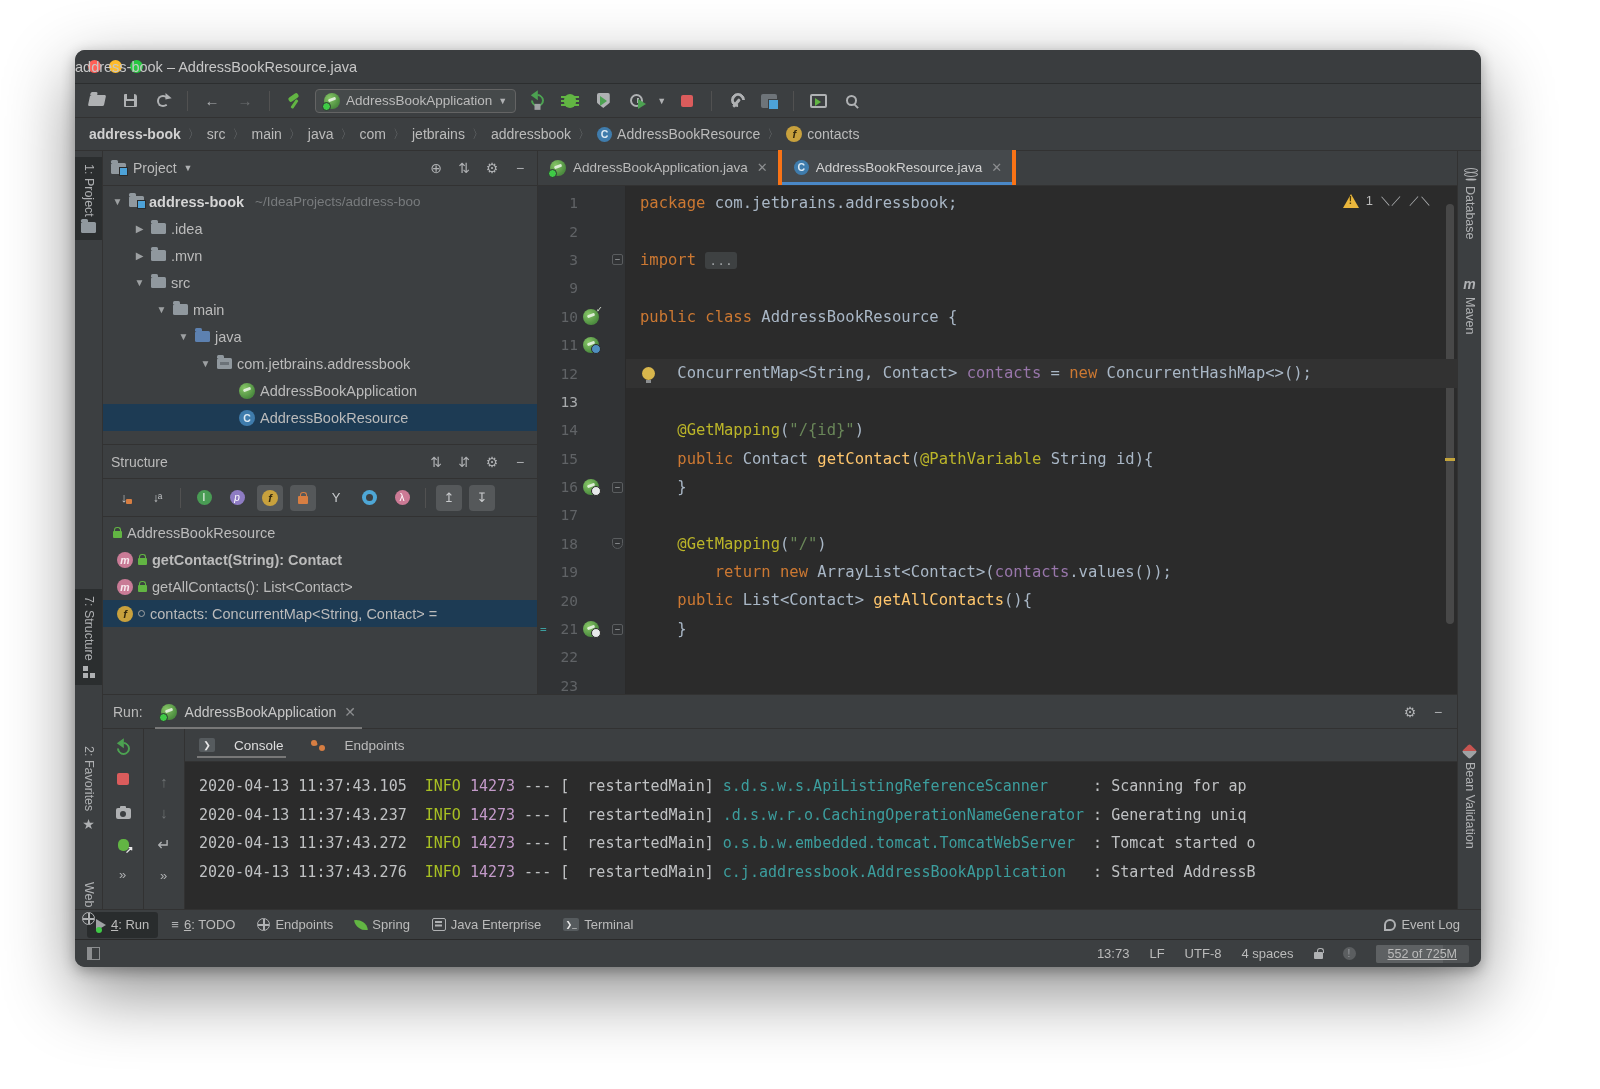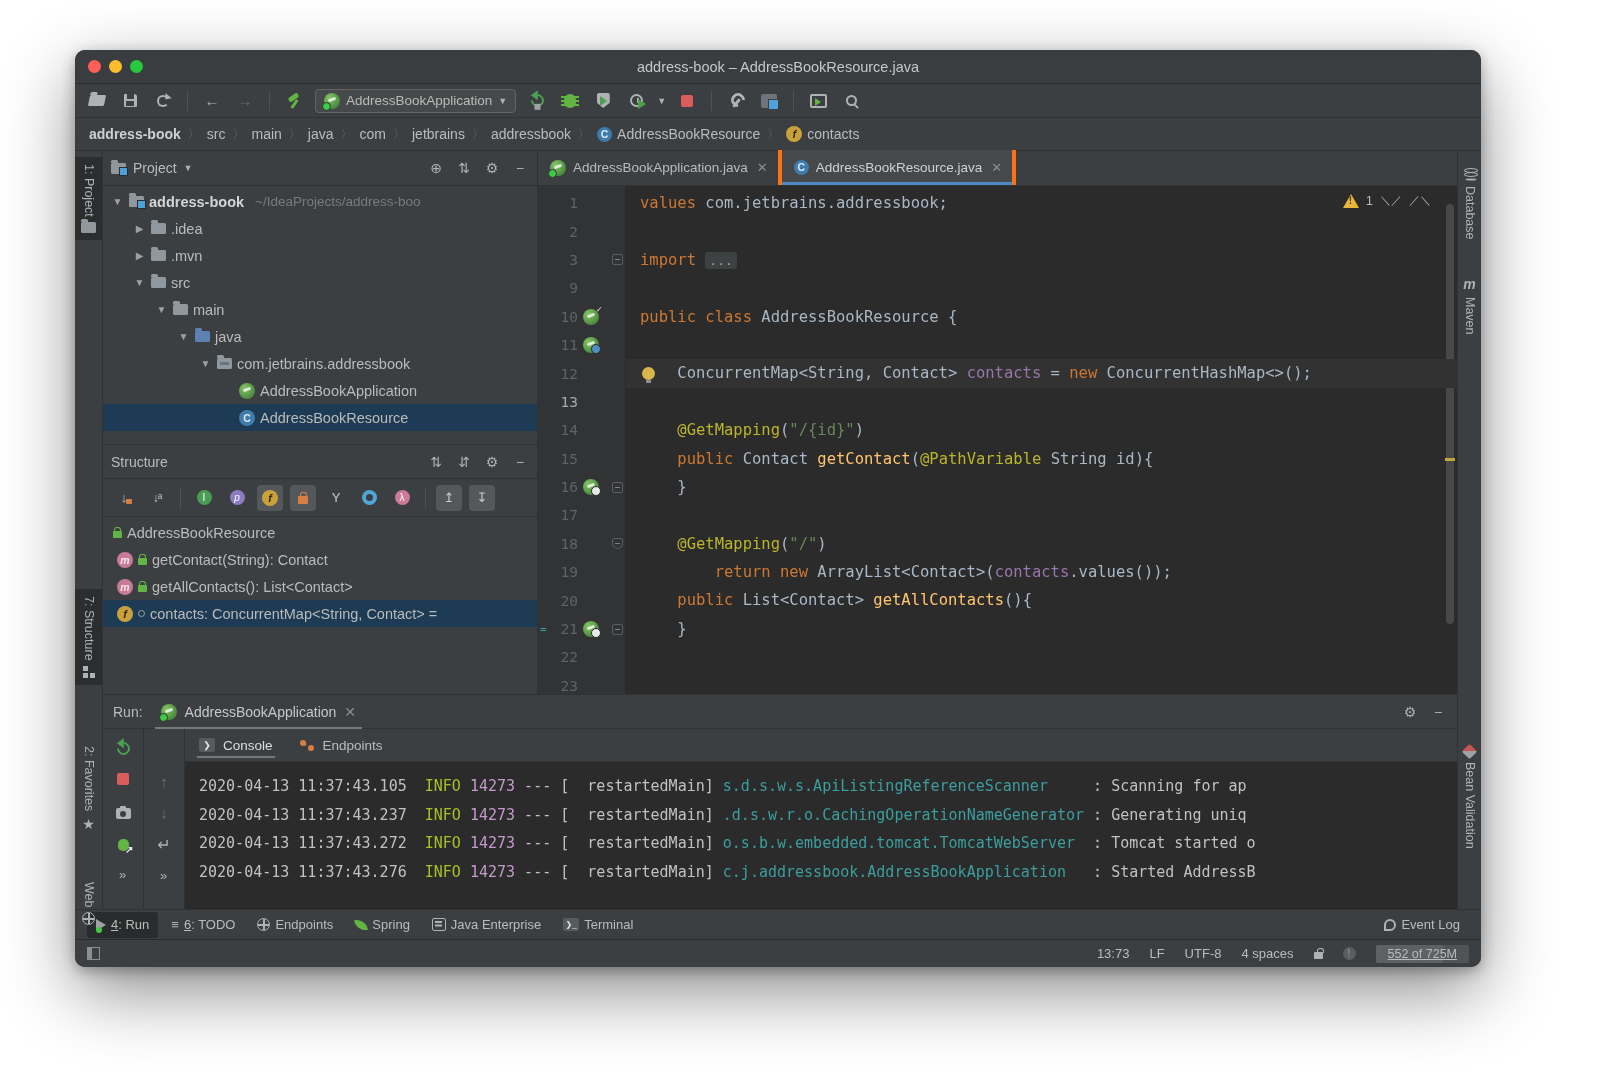--- a/index.html
+++ b/index.html
@@ -4,21 +4,21 @@
 <style>
   html,body{margin:0;padding:0;background:#ffffff;}
   body{width:1600px;height:1089px;position:relative;font-family:"Liberation Sans",sans-serif;-webkit-font-smoothing:antialiased;}
   *{box-sizing:border-box;}
   #win{position:absolute;left:75px;top:50px;width:1406px;height:917px;background:#3c3f41;border-radius:10px;box-shadow:0 25px 70px rgba(0,0,0,.45),0 4px 14px rgba(0,0,0,.3);overflow:hidden;display:flex;flex-direction:column;}
   
   .titlebar{height:34px;background:#3a3d3f;border-bottom:1px solid #2c2e2f;display:flex;align-items:center;position:relative;flex:none;}
   .lights{display:flex;gap:8px;padding-left:13px;}
   .light{width:13px;height:13px;border-radius:50%;}
   .l-red{background:#ff5f57;}.l-yellow{background:#febc2e;}.l-green{background:#28c840;}
-  .win-title{position:absolute;left:0;right:0;text-align:center;color:#c7c7c7;font-size:14.5px;}
+  .win-title{position:absolute;left:0;right:0;color:#c7c7c7;font-size:14.5px;}
   
   .toolbar{height:34px;background:#3c3f41;border-bottom:1px solid #323232;display:flex;align-items:center;padding:0 10px;gap:9px;flex:none;}
   .tbtn{width:24px;height:22px;display:flex;align-items:center;justify-content:center;border-radius:3px;color:#afb1b3;font-size:15px;flex:none;}
   .tsep{width:1px;height:20px;background:#515151;margin:0 3px;flex:none;}
   .combo{height:24px;background:#45494a;border:1px solid #646464;border-radius:4px;display:flex;align-items:center;gap:6px;padding:0 8px;color:#bbbbbb;font-size:13.5px;}
   .dim{opacity:.4;}
   .caret-down{font-size:9px;color:#afb1b3;}
   .stop-sq{width:12px;height:12px;background:#db5c5c;border-radius:2px;display:inline-block;}
   
   .crumbs{height:33px;background:#3c3f41;border-bottom:1px solid #323232;display:flex;align-items:center;padding:0 14px;font-size:14px;color:#bbbbbb;gap:7px;flex:none;}
@@ -188,21 +188,21 @@
   .runpanel{height:215px;border-top:1px solid #323232;background:#3c3f41;display:flex;flex-direction:column;flex:none;}
   .run-head{height:34px;display:flex;align-items:center;padding:0 10px;gap:12px;border-bottom:1px solid #323232;flex:none;}
   .run-label{color:#bbbbbb;font-size:14px;}
   .run-tab{display:flex;align-items:center;gap:8px;color:#c7c7c7;font-size:14px;height:34px;padding:0 6px;position:relative;}
   .run-tab::after{content:"";position:absolute;left:0;right:0;bottom:0;height:2px;background:#787878;}
   .run-head .ph-actions{margin-left:auto;}
   .run-body{flex:1;display:flex;min-height:0;}
   .run-col{width:41px;border-right:1px solid #323232;display:flex;flex-direction:column;align-items:center;gap:14px;padding-top:10px;flex:none;color:#afb1b3;}
   .run-main{flex:1;display:flex;flex-direction:column;min-width:0;}
   .run-tabs{height:33px;display:flex;align-items:center;gap:22px;padding-left:12px;border-bottom:1px solid #323232;flex:none;}
-  .rtab{display:flex;align-items:center;gap:8px;color:#bbbbbb;font-size:13.5px;height:25px;position:relative;padding:0 2px;}
+  .rtab{display:flex;align-items:center;gap:19px;color:#bbbbbb;font-size:13.5px;height:25px;position:relative;padding:0 2px;}
   .rtab.sel{color:#dddddd;}
   .rtab.sel::after{content:"";position:absolute;left:0;right:0;bottom:0;height:2px;background:#787878;}
   .console{flex:1;background:#2b2b2b;font-family:"DejaVu Sans Mono",monospace;font-size:15px;padding:10px 0 0 14px;overflow:hidden;white-space:pre;}
   .lg{height:28.5px;line-height:28.5px;}
   .c-tm{color:#bfc1c3;}.c-info{color:#a8c023;}.c-pid{color:#c39ac9;}.c-cls{color:#3c9e9e;}
   .more{color:#afb1b3;font-size:13px;letter-spacing:1px;}
   .arr-dim{color:#6e7173;font-size:15px;}
   
   .twbar{height:30px;background:#3c3f41;border-top:1px solid #323232;display:flex;align-items:center;padding:0 12px;gap:4px;font-size:13px;color:#bbbbbb;flex:none;}
   .twitem{display:flex;align-items:center;gap:5px;padding:0 9px;height:26px;border-radius:3px;}
@@ -449,21 +449,21 @@
               </span>
               <span class="tsep"></span>
               <span class="stb toggled">↥</span>
               <span class="stb toggled">↧</span>
             </div>
           <div class="tree" id="structTree">
               <div class="trow" style="padding-left: 10px;">
                 <span class="ic ic-lockg"></span>
                 <span class="tlabel">AddressBookResource</span>
               </div>
-              <div class="trow" style="padding-left: 14px;">
+              <div class="trow" style="padding-left: 14px; font-weight: bold;">
                 <span class="ic ic-method"></span>
                 <span class="ic ic-lockg"></span>
                 <span class="tlabel">getContact(String): Contact</span>
               </div>
               <div class="trow" style="padding-left: 14px;">
                 <span class="ic ic-method"></span>
                 <span class="ic ic-lockg"></span>
                 <span class="tlabel">getAllContacts(): List&lt;Contact&gt;</span>
               </div>
               <div class="trow sel" style="padding-left: 14px;">
@@ -579,21 +579,21 @@
               <div class="inspect">
                 <span class="warn-tri"></span>
                 <span>1</span>
                 <span class="chev">＼／</span>
                 <span class="chev">／＼</span>
               </div>
               <div class="scrollbar">
                 <div class="sb-thumb" style="top:14px;height:420px;"></div>
                 <div class="sb-mark" style="top:268px;"></div>
               </div>
-            <div class="cl"><span class="c-kw">values </span><span class="c-pl">com.jetbrains.addressbook;</span></div>
+            <div class="cl"><span class="c-kw">package </span><span class="c-pl">com.jetbrains.addressbook;</span></div>
                 <div class="cl"></div>
                 <div class="cl"><span class="c-kw">import </span><span class="c-fold">...</span></div>
                 <div class="cl"></div>
                 <div class="cl"><span class="c-kw">public class </span><span class="c-pl">AddressBookResource {</span></div>
                 <div class="cl"></div>
                 <div class="cl hl"><span class="ic ic-bulb bulb"></span><span class="c-pl">    ConcurrentMap&lt;String, Contact&gt; </span><span class="c-fld">contacts</span><span class="c-pl"> = </span><span class="c-kw">new</span><span class="c-pl"> ConcurrentHashMap&lt;&gt;();</span></div>
                 <div class="cl"></div>
                 <div class="cl"><span class="c-pl">    </span><span class="c-ann">@GetMapping</span><span class="c-pl">(</span><span class="c-str">"/{id}"</span><span class="c-pl">)</span></div>
                 <div class="cl"><span class="c-pl">    </span><span class="c-kw">public </span><span class="c-pl">Contact </span><span class="c-mth">getContact</span><span class="c-pl">(</span><span class="c-ann">@PathVariable</span><span class="c-pl"> String id){</span></div>
                 <div class="cl"><span class="c-pl">    }</span></div>

